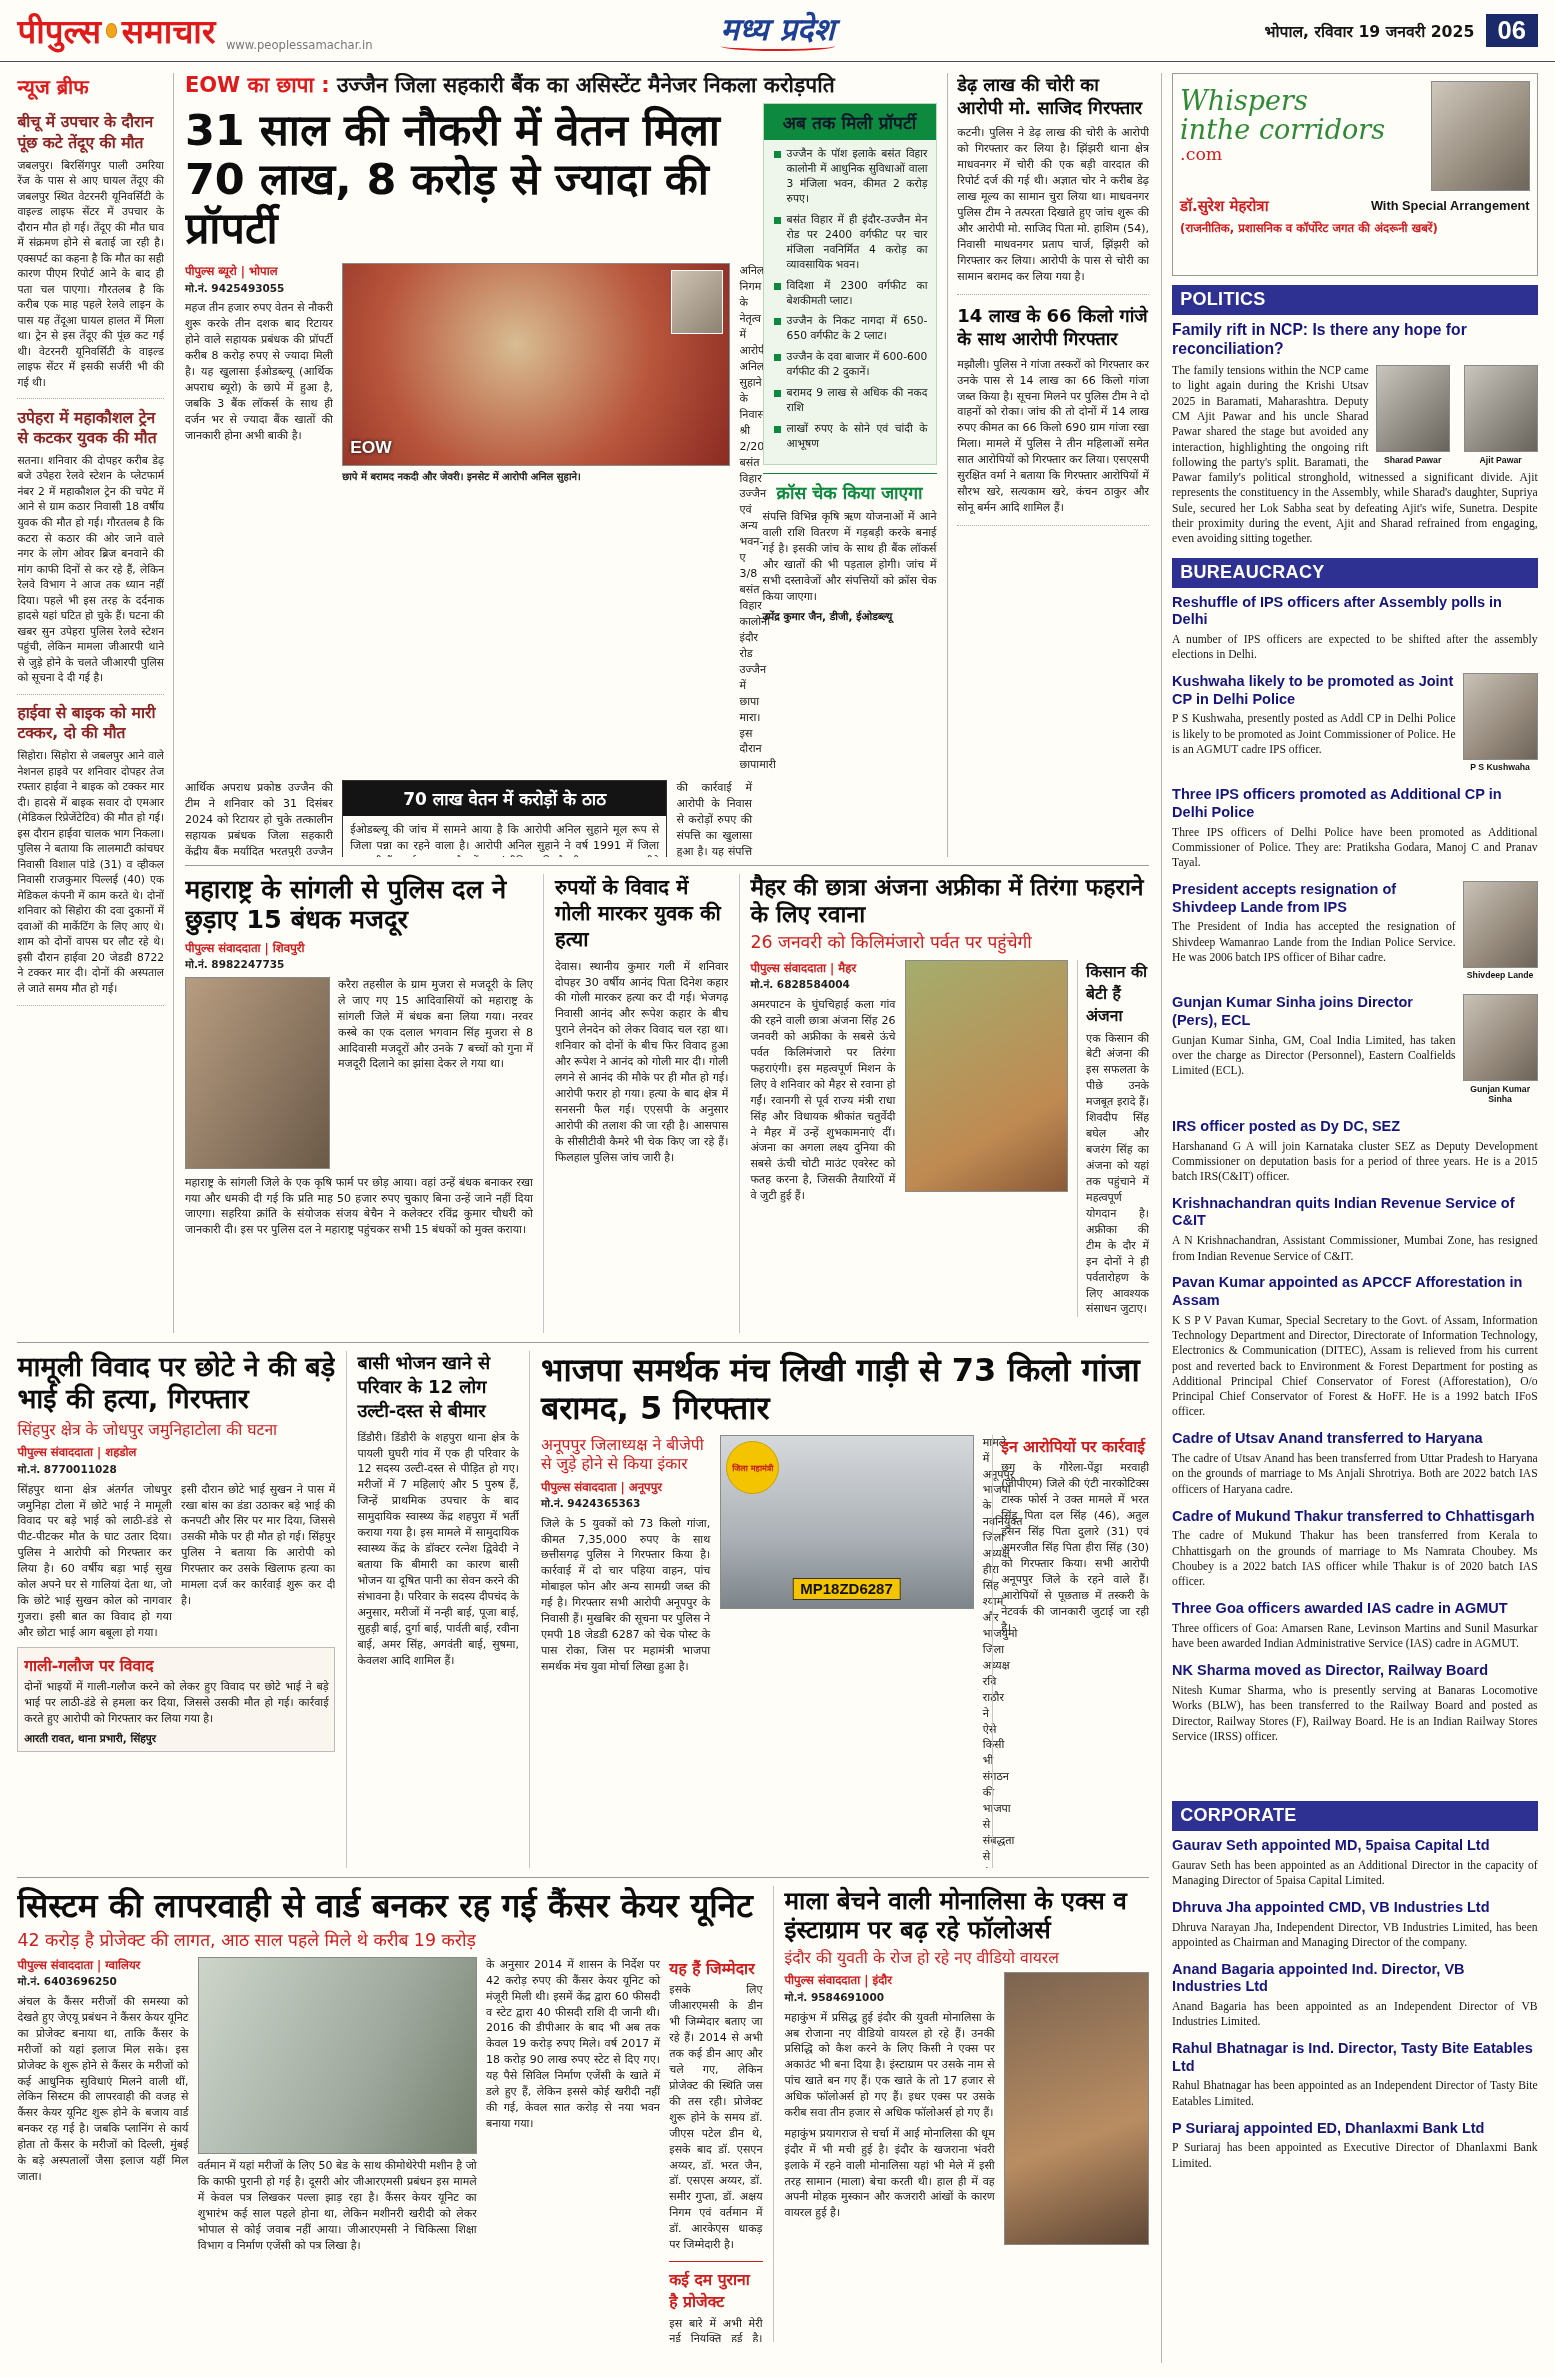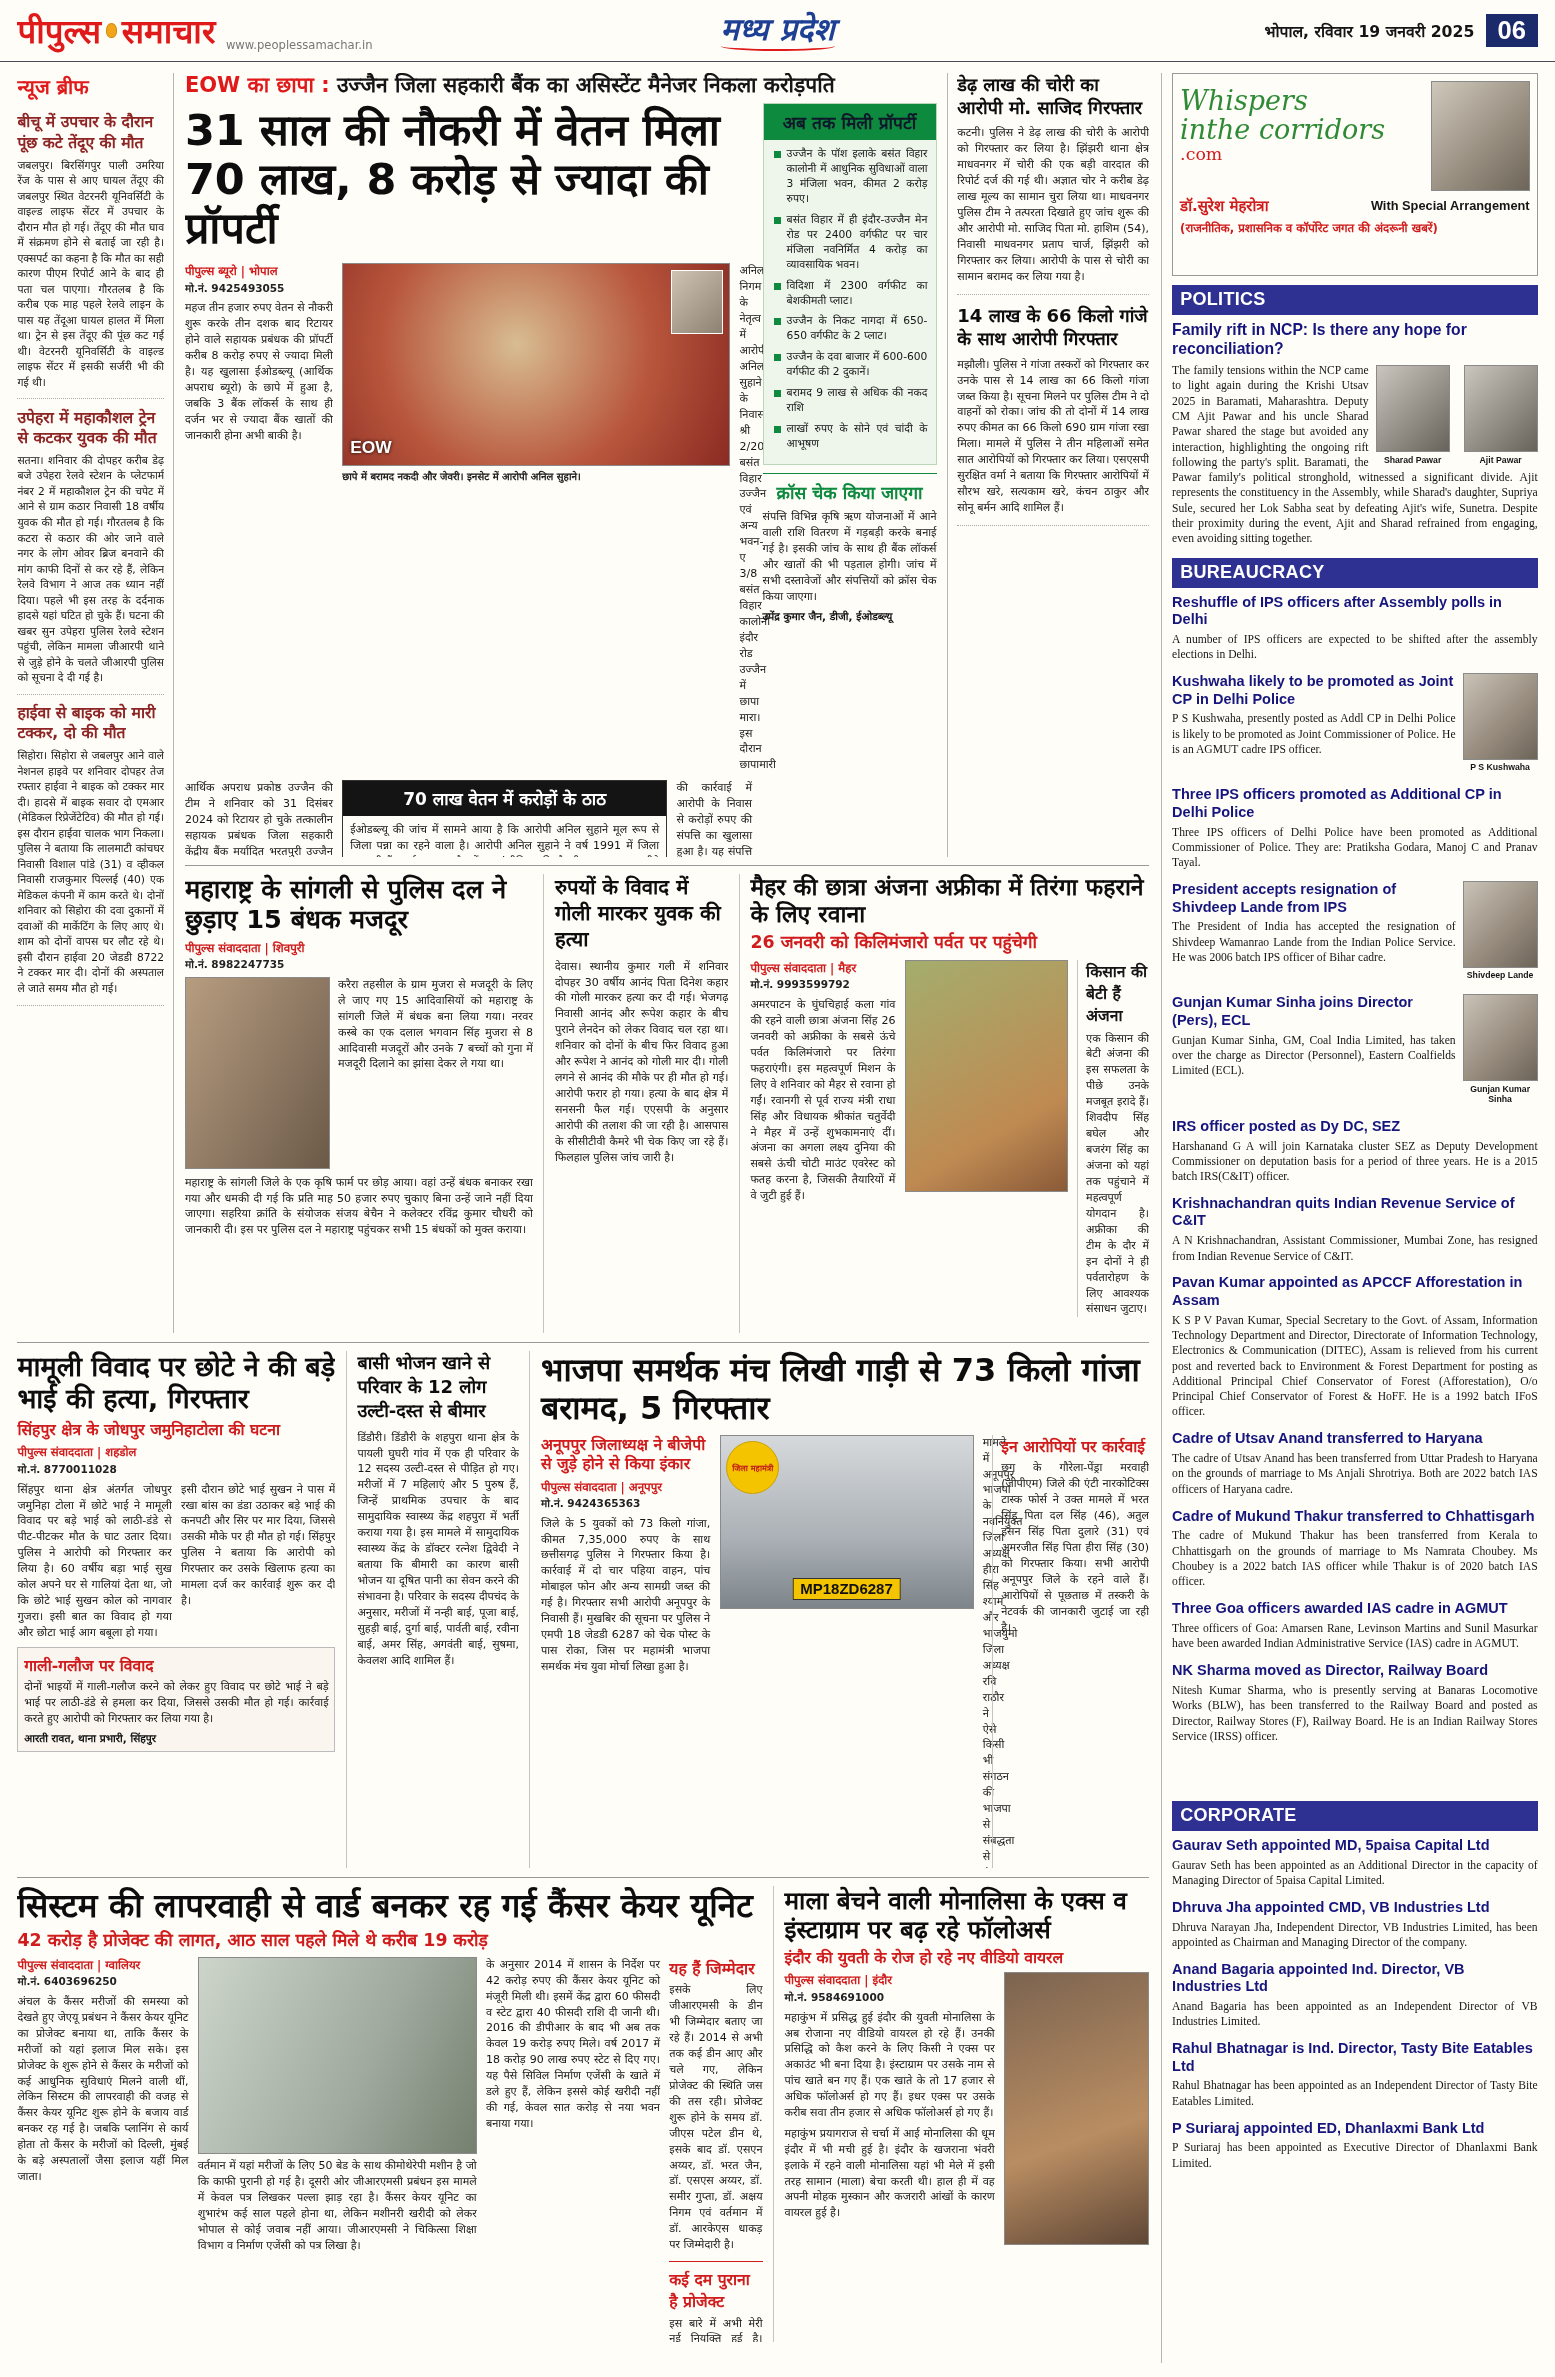--- a/index.html
+++ b/index.html
@@ -30,21 +30,21 @@
   .chori-col {width:202px; border-left:0.6px solid #b5b5b5; padding-left:9.3px; overflow:hidden;}
   .row2 {border-top:0.6px solid #999; margin-top:8.1px; padding-top:8.1px; flex:1; display:flex; overflow:hidden;}
   .row3 {border-top:0.6px solid #999; margin-top:9.3px; padding-top:8.1px; height:526px; display:flex; overflow:hidden;}
   .row4 {border-top:0.6px solid #999; margin-top:9.3px; padding-top:8.1px; height:465px; display:flex; overflow:hidden;}
   .vdiv > * + * {border-left:0.6px solid #c4c4c4; padding-left:10.5px; margin-left:10.5px;}
   article {overflow:hidden;}
 
   
   .body {font-size:11px; line-height:1.45; text-align:justify;}
   .hl {font-weight:bold; line-height:1.2; color:#0d0d0d;}
-  .sub {color:#d01c1c; font-weight:bold; line-height:1.25;}
+  .sub {color:#d01c1c; font-weight:normal; line-height:1.25;}
   .byline {color:#d01c1c; font-weight:bold; font-size:11.6px;}
   .phone {font-weight:bold; font-size:10.5px; margin:2.3px 0 5.8px; color:#222;}
   .attribution {font-weight:bold; margin-top:4.6px; font-size:10.5px;}
   .red-title {color:#d01c1c; font-weight:bold; font-size:15.7px; margin-bottom:3.5px;}
   .box-title-dark {font-size:15.7px; font-weight:bold; margin-bottom:4.6px;}
   .cap {font-family:"Liberation Sans",sans-serif; font-size:8.7px; font-weight:bold; margin-top:2.3px; line-height:1.15; text-align:center;}
 
   
   .ph {border:0.6px solid #8a8a8a; width:100%; background:linear-gradient(135deg,#b7ab9a,#8d8374 55%,#6d655a); position:relative;}
   .ph-cash {height:203px; background:radial-gradient(circle at 45% 40%, #d8bd92 0%, #b8563c 55%, #8a2a22 100%);}
@@ -308,21 +308,21 @@
               <h2 class="hl d-hl">रुपयों के विवाद में गोली मारकर युवक की हत्या</h2>
               <p class="body">देवास। स्थानीय कुमार गली में शनिवार दोपहर 30 वर्षीय आनंद पिता दिनेश कहार की गोली मारकर हत्या कर दी गई। भेजगढ़ निवासी आनंद और रूपेश कहार के बीच पुराने लेनदेन को लेकर विवाद चल रहा था। शनिवार को दोनों के बीच फिर विवाद हुआ और रूपेश ने आनंद को गोली मार दी। गोली लगने से आनंद की मौके पर ही मौत हो गई। आरोपी फरार हो गया। हत्या के बाद क्षेत्र में सनसनी फैल गई। एएसपी के अनुसार आरोपी की तलाश की जा रही है। आसपास के सीसीटीवी कैमरे भी चेक किए जा रहे हैं। फिलहाल पुलिस जांच जारी है।</p>
             </article>
 
             <article class="maihar">
               <h2 class="hl m-hl">मैहर की छात्रा अंजना अफ्रीका में तिरंगा फहराने के लिए रवाना</h2>
               <div class="sub m-sub">26 जनवरी को किलिमंजारो पर्वत पर पहुंचेगी</div>
               <div class="m-flex">
                 <div class="m-col">
                   <span class="byline">पीपुल्स संवाददाता | मैहर</span>
-                  <div class="phone">मो.नं. 9993599792</div>
+                  <div class="phone">मो.नं. 6828584004</div>
                   <p class="body">अमरपाटन के घुंघचिहाई कला गांव की रहने वाली छात्रा अंजना सिंह 26 जनवरी को अफ्रीका के सबसे ऊंचे पर्वत किलिमंजारो पर तिरंगा फहराएंगी। इस महत्वपूर्ण मिशन के लिए वे शनिवार को मैहर से रवाना हो गईं। रवानगी से पूर्व राज्य मंत्री राधा सिंह और विधायक श्रीकांत चतुर्वेदी ने मैहर में उन्हें शुभकामनाएं दीं। अंजना का अगला लक्ष्य दुनिया की सबसे ऊंची चोटी माउंट एवरेस्ट को फतह करना है, जिसकी तैयारियों में वे जुटी हुई हैं।</p>
                 </div>
                 <div class="m-photo">
                   <div class="ph ph-girl"></div>
                 </div>
                 <div class="kisan-box">
                   <div class="box-title-dark">किसान की बेटी हैं अंजना</div>
                   <p class="body">एक किसान की बेटी अंजना की इस सफलता के पीछे उनके मजबूत इरादे हैं। शिवदीप सिंह बघेल और बजरंग सिंह का अंजना को यहां तक पहुंचाने में महत्वपूर्ण योगदान है। अफ्रीका की टीम के दौर में इन दोनों ने ही पर्वतारोहण के लिए आवश्यक संसाधन जुटाए।</p>
                 </div>
               </div>

